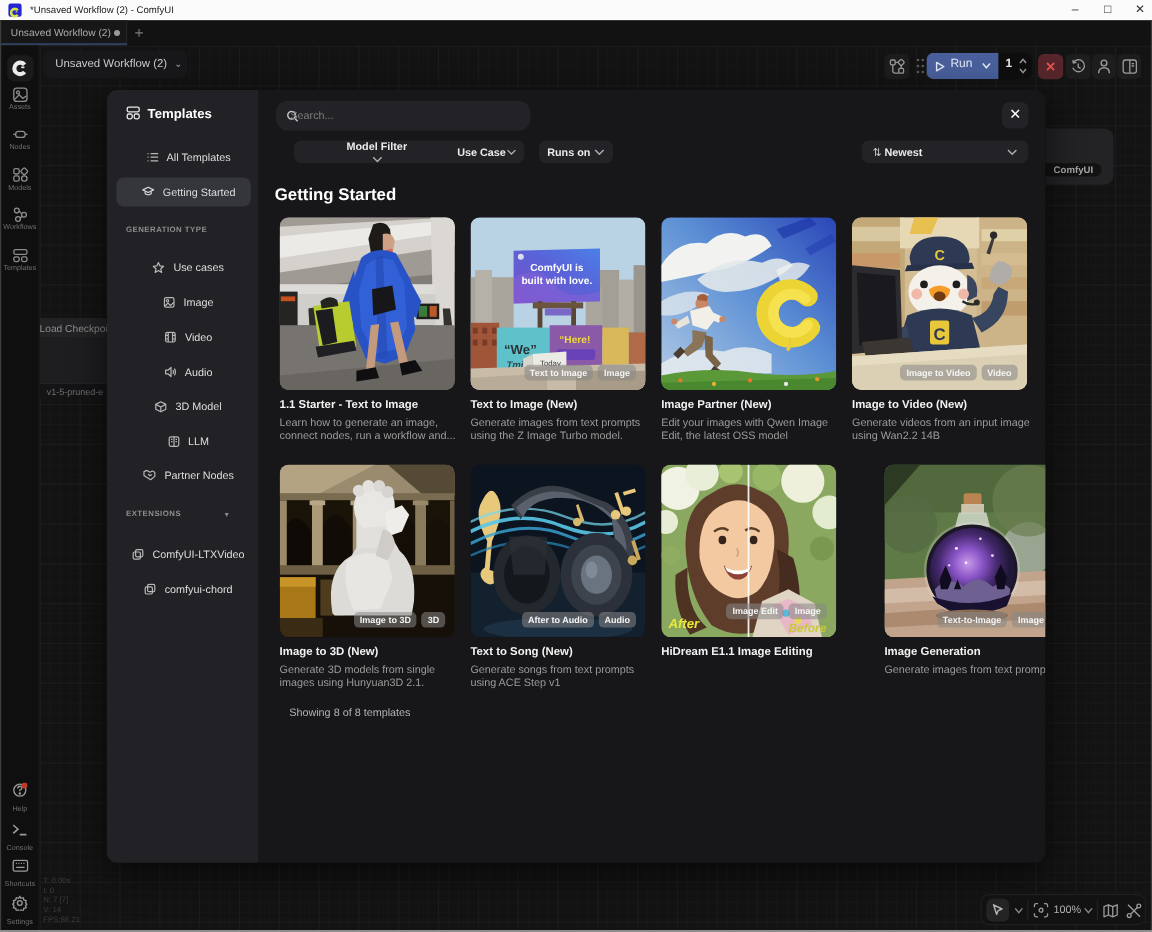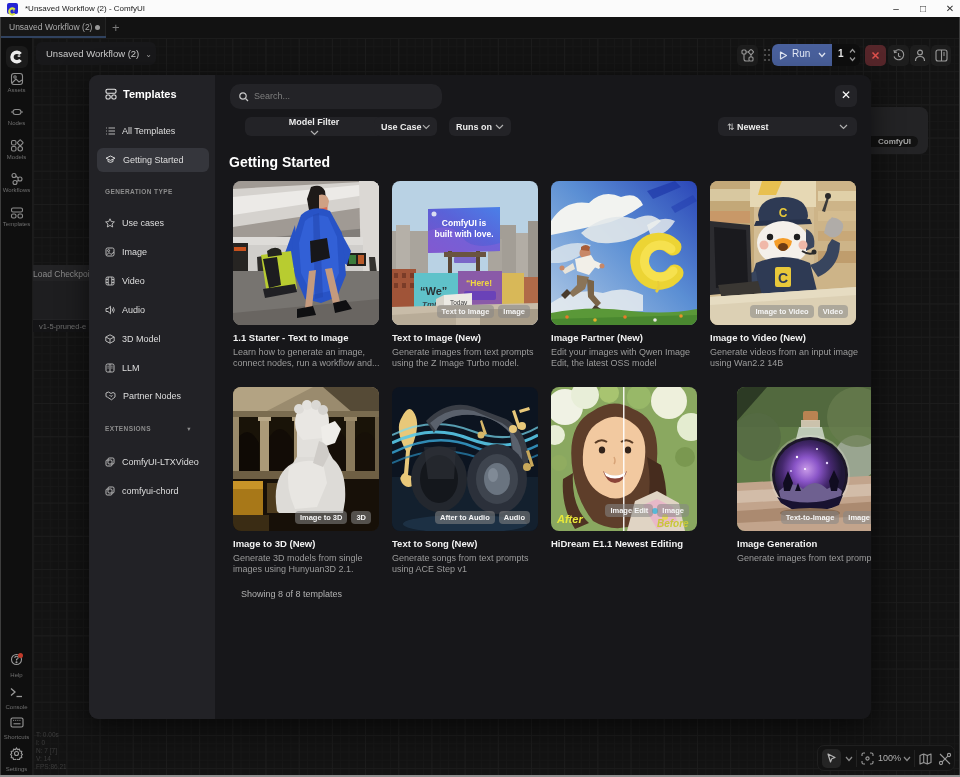--- a/index.html
+++ b/index.html
@@ -41,29 +41,29 @@
 
 #wftitle { position:absolute; left:36px; top:42px; width:120px; height:23px; background:#18181a; border-radius:6px; font-size:9.5px; color:#cbcbcb; line-height:23px; white-space:nowrap; }
 #wftitle .txt { margin-left:10px; }
 #wftitle .chev { color:#9a9a9a; font-size:8px; margin-left:6px; }
 .tbtn { position:absolute; border-radius:5px; background:#1d1d1d; }
 
 
 #modal { position:absolute; left:89px; top:75px; width:782px; height:644px; background:#17171a; border-radius:9px; box-shadow:0 8px 30px rgba(0,0,0,.6); overflow:hidden; }
 #msidebar { position:absolute; left:0; top:0; width:126px; height:644px; background:#222226; }
 #msidebar .hdr { position:absolute; left:16px; top:13px; color:#fff; font-weight:bold; font-size:11px; }
-.mitem { position:absolute; left:8px; width:112px; height:24px; border-radius:6px; color:#dedede; font-size:9px; line-height:24px; }
+.mitem { position:absolute; left:8px; width:112px; height:24px; border-radius:6px; color:#dedede; font-size:9px; line-height:24px;text-align:center; }
 .mitem svg { vertical-align:middle; margin:0 7px 2px 8px; }
 .mitem.sel { background:#35363c; }
 .msec { position:absolute; left:16px; width:96px; font-size:6.5px; letter-spacing:.4px; color:#8d8d8d; font-weight:bold; }
 
 
 #mmain { position:absolute; left:126px; top:0; width:656px; height:644px; }
 #search { position:absolute; left:15px; top:9px; width:212px; height:25px; background:#232327; border-radius:10px; }
-#search .ph { position:absolute; left:24px; top:7px; font-size:9px; color:#7e7e7e; }
+#search .ph { position:absolute; left:12px; top:7px; font-size:9px; color:#7e7e7e; }
 .filterbtn { position:absolute; top:42px; height:19px; background:#232327; border-radius:6px; color:#ececec; font-size:9px; font-weight:bold; display:flex; align-items:center; justify-content:space-between; padding:0 9px; white-space:nowrap; }
 #closex { position:absolute; left:620px; top:10px; width:22px; height:22px; background:#232327; border-radius:6px; color:#fff; text-align:center; line-height:21px; font-size:12px; }
 #gshead { position:absolute; left:14px; top:79px; color:#fff; font-size:14px; font-weight:bold; }
 
 .card { position:absolute; width:146px; }
 .card .img { position:relative; width:146px; height:144px; border-radius:8px; overflow:hidden; }
 .card .img svg { position:absolute; left:0; top:0; }
 .card .ttl { margin-top:7px; color:#f2f2f2; font-size:9.5px; font-weight:bold; }
 .card .desc { margin-top:4px; color:#9b9b9b; font-size:9px; line-height:10.5px; white-space:nowrap; }
 .tags { position:absolute; right:8px; bottom:7px; text-align:right; }
@@ -700,21 +700,21 @@
             <path d="M84 114 l22 -10 22 12 6 28 -58 0 Z" fill="#e0d4c4"></path>
             <path d="M92 118 l14 -6 16 8 4 14 -20 8 Z" fill="#e8b8c8"></path>
             <circle cx="104" cy="124" r="3" fill="#58b8d8"></circle>
               <circle cx="114" cy="130" r="3" fill="#e8d858"></circle>
             <rect x="72" y="0" width="1.5" height="144" fill="#ffffff" opacity=".9"></rect>
             <text x="6" y="136" font-size="11" font-weight="bold" font-style="italic" fill="#e8e83a" font-family="Liberation Sans">After</text>
             <text x="106" y="140" font-size="10" font-weight="bold" font-style="italic" fill="#c8c838" font-family="Liberation Sans">Before</text>
           </svg>
           <div class="tags" style="bottom:14px;"><span class="tag">Image Edit</span><span class="tag">Image</span></div>
         </div>
-        <div class="ttl">HiDream E1.1 Newest Editing</div>
+        <div class="ttl">HiDream E1.1 Image Editing</div>
       </div>
 
       <div class="card" style="left:522px; top:312px;">
         <div class="img">
           <svg width="146" height="144" viewBox="0 0 146 144">
             <rect width="146" height="144" fill="#5f7a46"></rect>
             <rect width="146" height="40" fill="#52693e"></rect>
               <circle cx="120" cy="70" r="22" fill="#a8b0a2" opacity=".8"></circle>
               <path d="M0 0 L30 0 L0 34 Z" fill="#2c3a24"></path>
             <circle cx="120" cy="30" r="30" fill="#697e50" opacity=".7"></circle>

